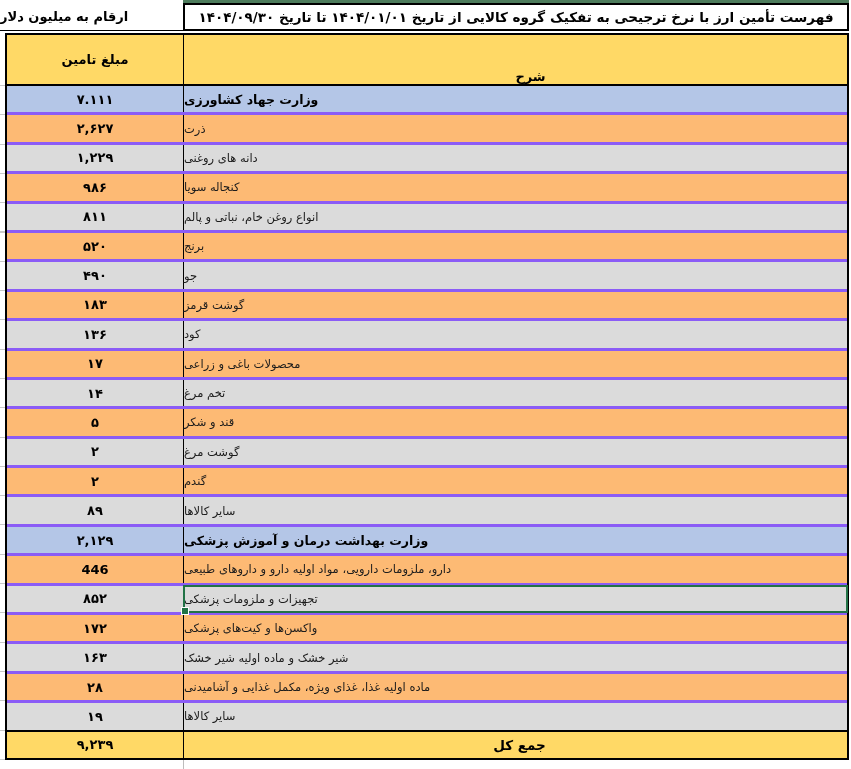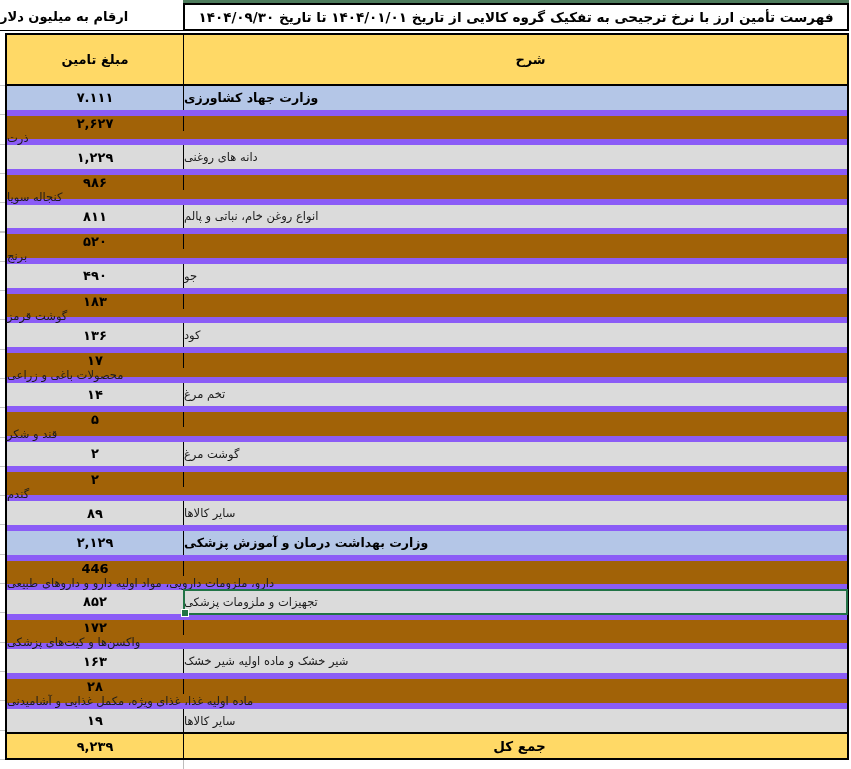--- a/index.html
+++ b/index.html
@@ -36,47 +36,47 @@
   #header-row{
     left:5px;top:33px;width:844px;height:53px;
     border:2px solid #000;background:#FFD966;
     display:flex;flex-direction:row;gap:30px;
   }
   #header-row .amount-col{
     width:176px;border-right:1.5px solid #000;
     display:flex;align-items:center;justify-content:center;
   }
   #header-row .desc-col{
-    flex:1;display:flex;align-items:center;justify-content:center;
+    flex:1;display:flex;align-items:flex-end;justify-content:center;
   }
   .header-label{font-weight:bold;font-size:13px;color:#000;direction:rtl;}
 
   
   #rows-body{
     left:5px;top:86px;width:844px;height:674px;
     border:2px solid #000;border-top:none;
     display:flex;flex-direction:column;background:#fff;
   }
   .row{
     flex:1;display:flex;flex-direction:row;
-    border-bottom:6px solid #8b5cf6;min-height:0;
+    border-bottom:3px solid #8b5cf6;min-height:0;
   }
   .row:last-child{border-bottom:none;}
   .row .amount-cell{
     width:176px;border-right:1.5px solid #000;
     display:flex;align-items:center;justify-content:center;
     font-weight:bold;font-size:13px;color:#000;direction:rtl;
   }
   .row .desc-cell{
     flex:1;position:relative;
     display:flex;align-items:center;justify-content:flex-end;
     direction:rtl;padding-right:13px;
     font-size:11.5px;color:#1c1c1c;white-space:nowrap;
   }
-  .row.white{background:#a16207;flex-direction:column;}
+  .row.white{background:#fdba74;}
   .row.gray{background:#DBDBDB;}
   .row.group{background:#B4C6E7;}
   .row.group .desc-cell{font-weight:bold;font-size:12.5px;color:#000;}
   .row.total{background:#FFD966;border-top:2px solid #000;gap:24px;}
   .row.before-total{border-bottom:none;}
   .row.total .desc-cell{justify-content:center;font-weight:bold;font-size:13.5px;color:#000;padding-right:16px;}
   .row.total .amount-cell{font-size:13px;}
 
   
   .sel-overlay{

